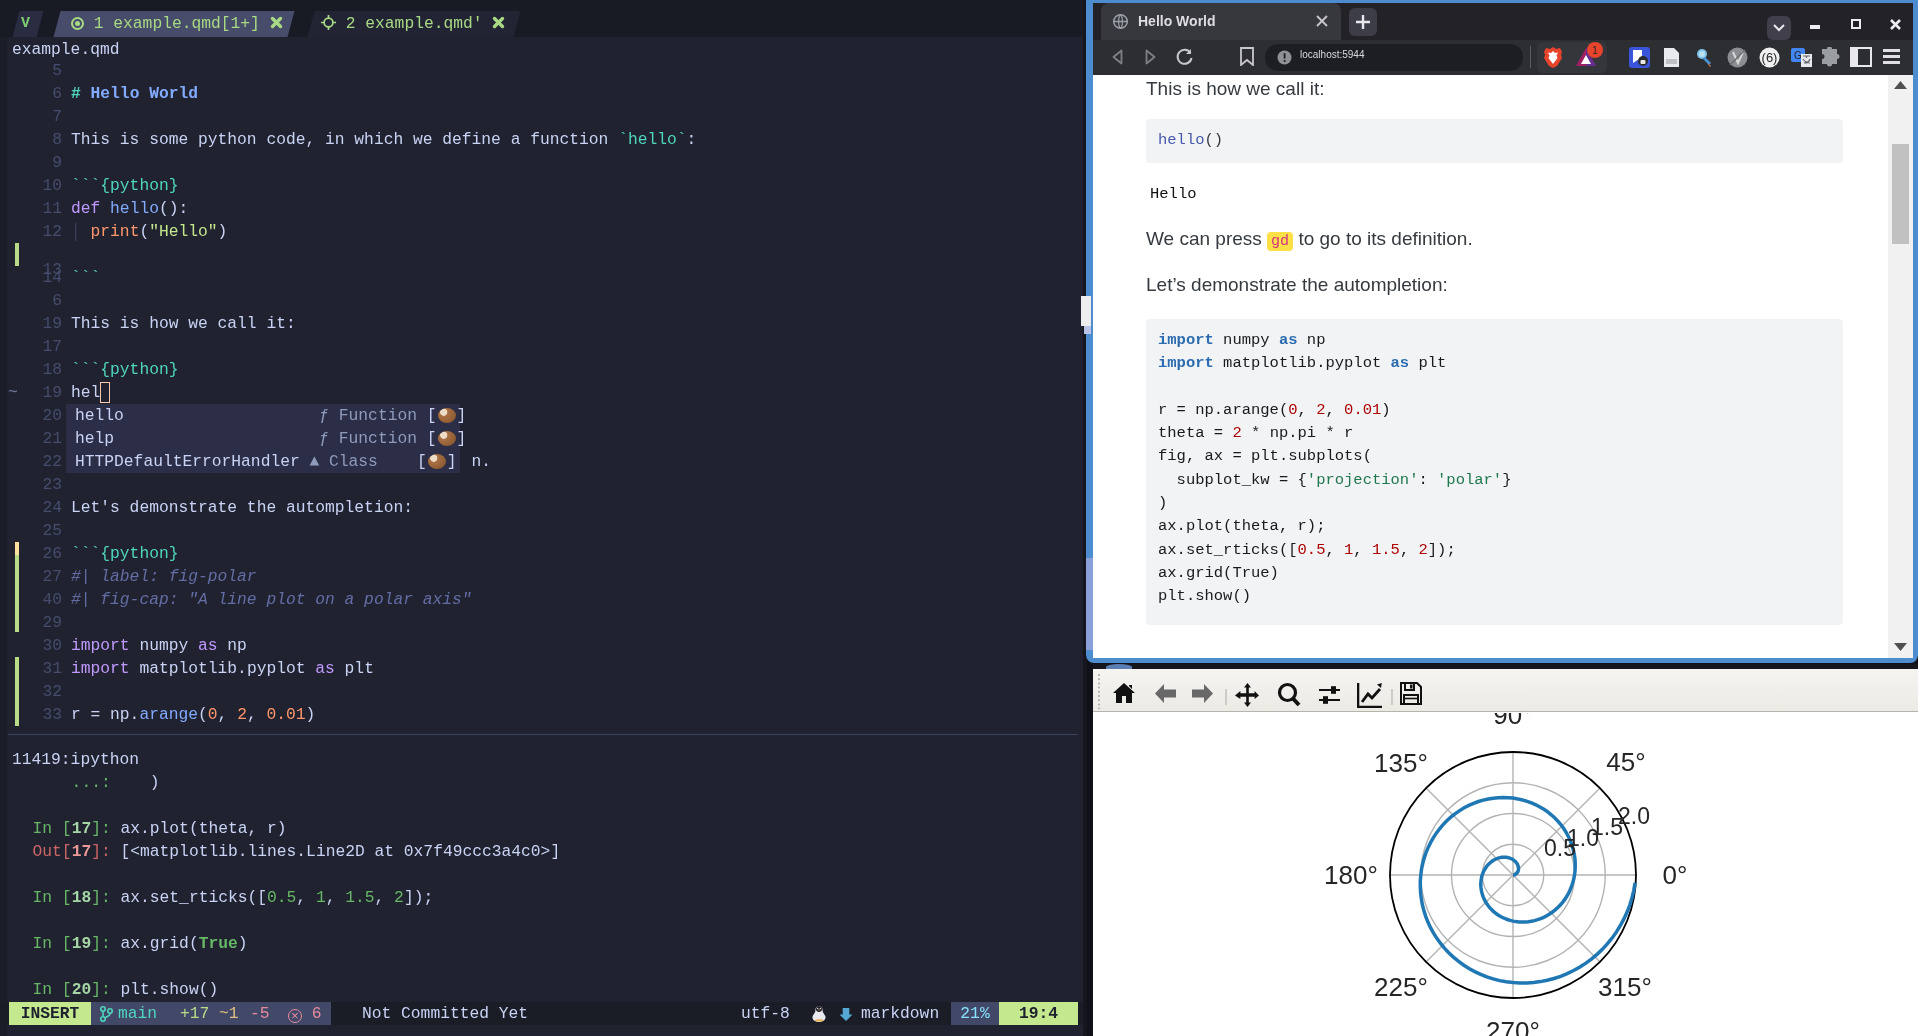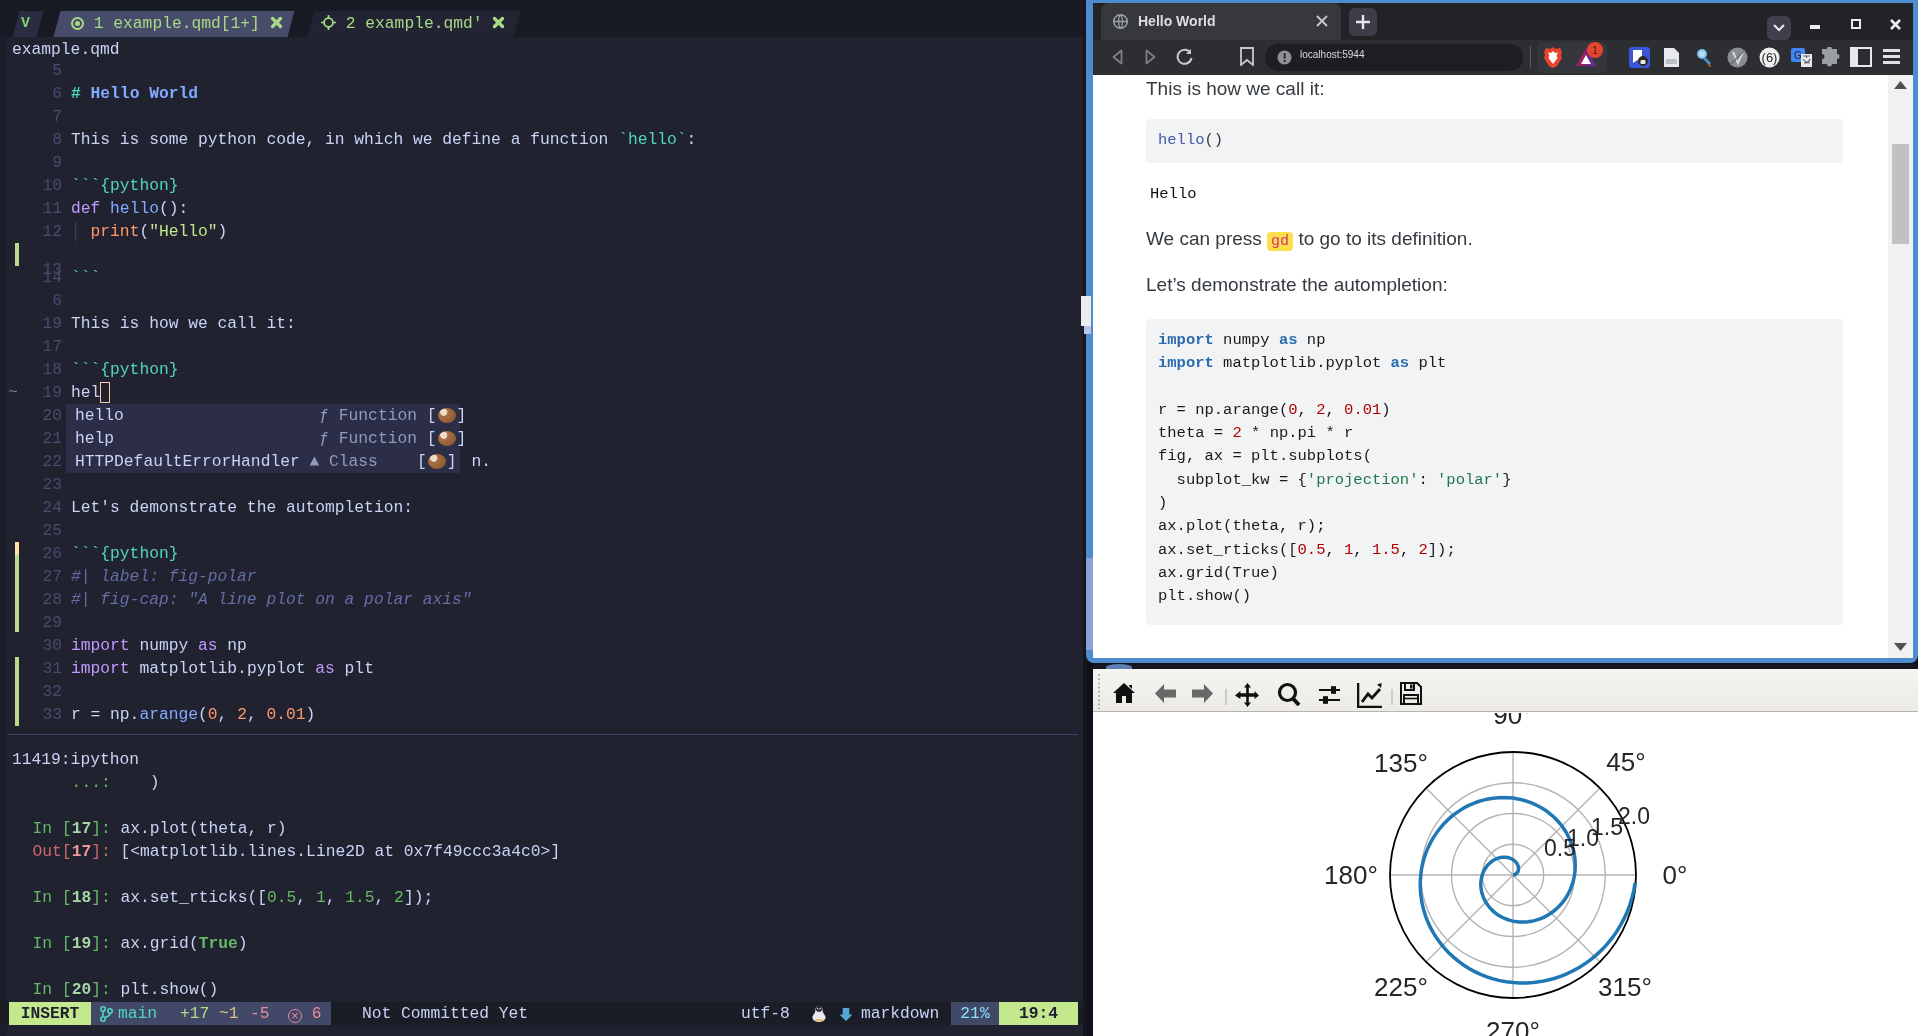--- a/index.html
+++ b/index.html
@@ -57,21 +57,21 @@
     <div class="gn" style="top:358px">18</div>
     <div class="gn" style="top:381px">19</div>
     <div class="gn" style="top:404px">20</div>
     <div class="gn" style="top:427px">21</div>
     <div class="gn" style="top:450px">22</div>
     <div class="gn" style="top:473px">23</div>
     <div class="gn" style="top:496px">24</div>
     <div class="gn" style="top:519px">25</div>
     <div class="gn" style="top:542px">26</div>
     <div class="gn" style="top:565px">27</div>
-    <div class="gn" style="top:588px">28</div>
+    <div class="gn" style="top:588px">40</div>
     <div class="gn" style="top:611px">29</div>
     <div class="gn" style="top:634px">30</div>
     <div class="gn" style="top:657px">31</div>
     <div class="gn" style="top:680px">32</div>
     <div class="gn" style="top:703px">33</div>
   <div class="vl" style="top:82px"><span style="color:#4fd6be;font-weight:bold">#</span><span style="color:#82aaff;font-weight:bold"> Hello World</span></div>
     <div class="vl" style="top:128px"><span style="color:#c8d3f5">This is some python code, in which we define a function </span><span style="color:#4fd6be">`hello`</span><span style="color:#c8d3f5">:</span></div>
     <div class="vl" style="top:174px"><span style="color:#4fd6be">```{python}</span></div>
     <div class="vl" style="top:197px"><span style="color:#c099ff">def </span><span style="color:#82aaff">hello</span><span style="color:#c8d3f5">():</span></div>
     <div class="vl" style="top:220px"><span style="color:#3b4261">│ </span><span style="color:#ff966c">print</span><span style="color:#c8d3f5">(</span><span style="color:#c3e88d">"Hello"</span><span style="color:#c8d3f5">)</span></div>

